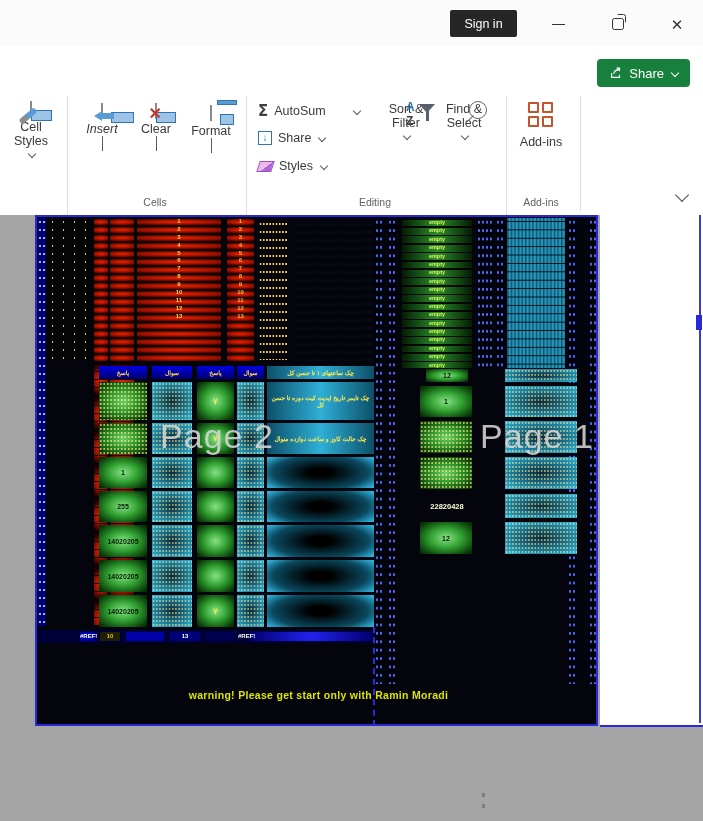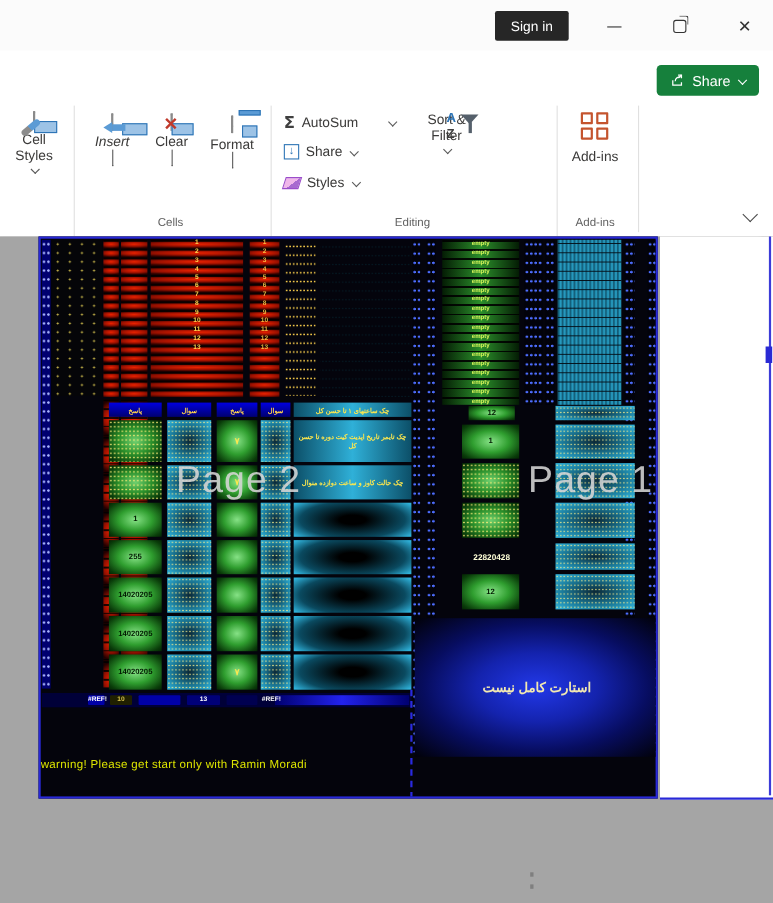--- a/index.html
+++ b/index.html
@@ -112,21 +112,21 @@
   .cybar.dark{background:radial-gradient(ellipse 62% 75% at center,#000 18%,#0a4a60 72%,#2fb0d8 100%);}
   .hdrcell{background:linear-gradient(180deg,#0000e0,#000070);color:#ffd34d;font-size:6px;font-weight:bold;
            display:flex;align-items:center;justify-content:center;}
   .checktxt{color:#ffe84d;font-size:8px;}
   .numtxt{font-size:7px;}
   .watermark{color:rgba(214,214,214,.88);font-size:34px;letter-spacing:1px;}
   .bigblue{background:radial-gradient(ellipse at center,#2238e8 0%,#1423ae 35%,#070d60 65%,#010108 100%);
            display:flex;align-items:center;justify-content:center;color:#f3e9b0;font-weight:bold;font-size:12px;}
   .msgstrip{background:radial-gradient(ellipse 70% 120% at center,#0000b8 0%,#000050 65%,#000028 100%);
             display:flex;align-items:center;justify-content:center;color:#f5ec3d;font-weight:bold;font-size:12.5px;letter-spacing:.5px;}
-  .warntxt{color:#dce400;font-size:10.5px;font-weight:normal;letter-spacing:.3px;}
+  .warntxt{color:#dce400;font-size:10.5px;text-align:center;font-weight:bold;letter-spacing:.3px;}
   .footrow{background:#000038;}
   .fcell{position:absolute;top:1.5px;height:9px;line-height:9px;font-size:6px;font-weight:bold;color:#fff;text-align:center;background:#0000a8;border-radius:1px;}
   .fcell:nth-of-type(1){left:8px;width:28px;color:#ff3030;background:#000050;}
   .fcell:nth-of-type(2){left:42px;width:15px;}
   .fcell:nth-of-type(3){left:62px;width:20px;background:#202000;color:#d6c24e;}
   .fcell:nth-of-type(4){left:88px;width:38px;}
   .fcell:nth-of-type(5){left:132px;width:30px;background:#000078;}
   .fcell:nth-of-type(6){left:168px;width:28px;background:#000050;}
   .fcell:nth-of-type(7){left:200px;width:0px;}
   .footbar{position:absolute;left:212px;top:1.5px;width:122px;height:9px;background:linear-gradient(90deg,#000070,#2222ee 50%,#000070);}
@@ -226,20 +226,27 @@
       </div>
 
       <div class="rbtn" style="left:381px;top:10px;width:50px;">
         <span class="azicon">
           <span class="a">A</span><span class="z">Z</span><span class="funnel"></span>
         </span>
         <span class="rlabel" style="margin-top:2px;">Sort &amp; Filter</span>
         <span class="chv"></span>
       </div>
 
+      <div class="rbtn" style="left:436px;top:10px;width:56px;">
+        <span class="magico">
+          <span class="lens"></span><span class="handle"></span>
+        </span>
+        <span class="rlabel" style="margin-top:2px;">Find &amp; Select</span>
+        <span class="chv"></span>
+      </div>
 
       <div class="grouplabel" style="left:330px;width:90px;">Editing</div>
 
       <div class="vdiv" style="left:506px;"></div>
 
       <div class="rbtn" style="left:514px;top:12px;width:54px;">
         <span class="addico">
             <span></span>
             <span></span>
             <span></span>
@@ -412,23 +419,20 @@
       <div class="abs cbox microtxt" style="left:468px;top:169px;width:72px;height:31px;"></div>
       <div class="abs gbox microtxt" style="left:383px;top:204px;width:52px;height:32px;"></div>
       <div class="abs cbox microtxt" style="left:468px;top:204px;width:72px;height:32px;"></div>
       <div class="abs gbox microtxt" style="left:383px;top:240px;width:52px;height:32px;"></div>
       <div class="abs cbox microtxt" style="left:468px;top:240px;width:72px;height:32px;"></div>
       <div class="abs" style="left:370px;top:277px;width:80px;height:24px;display:flex;align-items:center;justify-content:center;color:#ffffd8;font-weight:bold;font-size:7.5px;">22820428</div>
       <div class="abs cbox microtxt" style="left:468px;top:277px;width:72px;height:24px;"></div>
       <div class="abs gbox numtxt" style="left:383px;top:305px;width:52px;height:32px;">12</div>
       <div class="abs cbox microtxt" style="left:468px;top:305px;width:72px;height:32px;"></div>
 
-      <div class="abs bigblue" style="left:340px;top:345px;width:222px;height:126px;">
-        <span>استارت کامل نیست</span>
-      </div>
 
       <div class="abs watermark" style="left:95px;top:200px;width:170px;text-align:center;">Page 2</div>
       <div class="abs watermark" style="left:415px;top:200px;width:170px;text-align:center;">Page 1</div>
     </div>
 
     <div class="rightpanel">
       <div class="vscroll-track"></div>
       <div class="vscroll-thumb"></div>
     </div>
 

